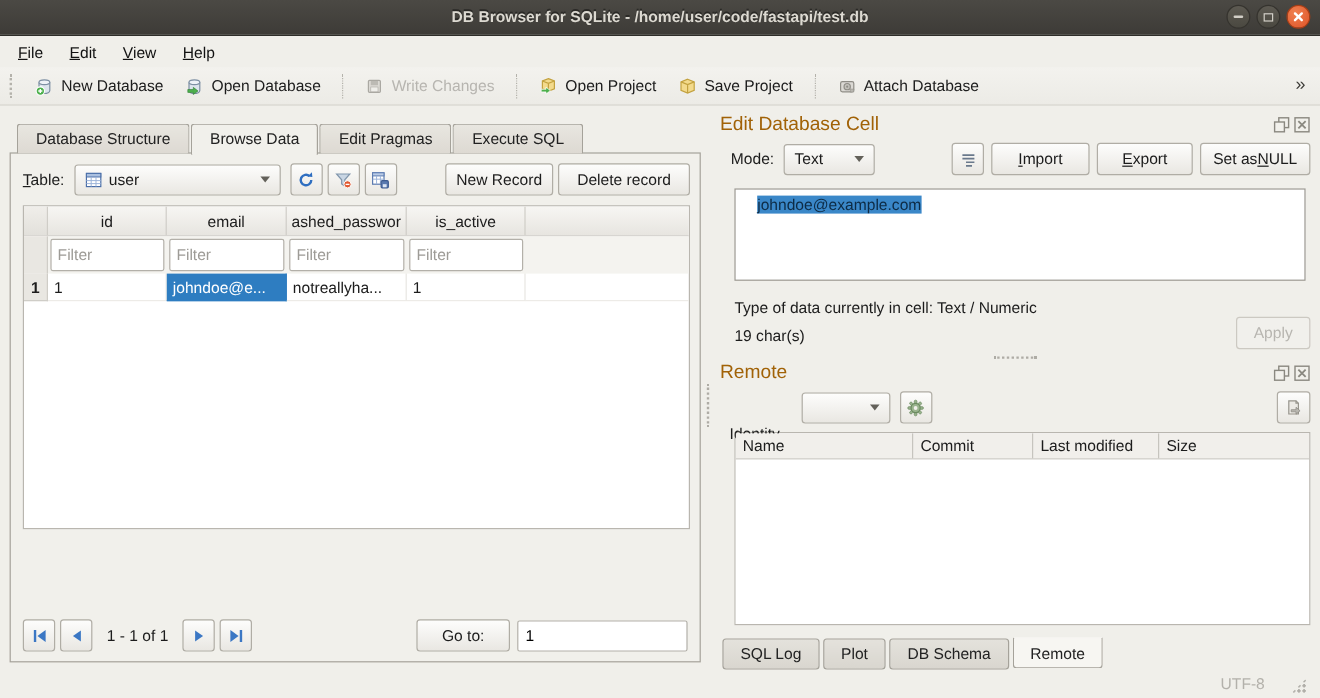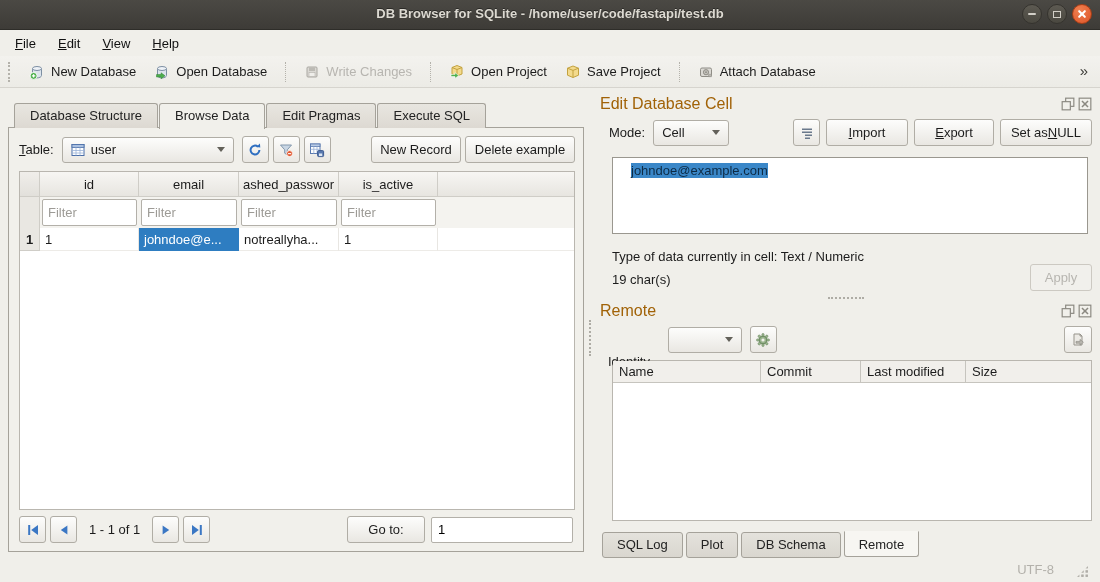--- a/index.html
+++ b/index.html
@@ -91,21 +91,21 @@
   .combo {
     display:inline-flex; align-items:center; gap:6px; padding:0 8px;
     height:26px; background:linear-gradient(#fdfdfc,#e9e7e2);
     border:1px solid #b0ada5; border-radius:3px;
   }
   .combo .arrow { margin-left:auto; width:0; height:0; border-left:4px solid transparent; border-right:4px solid transparent; border-top:5px solid #63615a; }
   .combo-table { width:172px; margin-right:8px; } .gap4{ width:4px; }
 
   
   .grid {
-    position:absolute; left:10px; top:43px; width:556px; height:339px;
+    position:absolute; left:10px; top:43px; width:556px; height:270px;
     background:#fff; border:1px solid #b9b6af; overflow:hidden;
   }
   .grid-row { display:grid; grid-template-columns:20px 99px 100px 100px 99px 1fr; }
   .ghead { height:25px; background:linear-gradient(#f7f6f3,#e7e5e0); border-bottom:1px solid #cfcdc7; }
   .ghead .gcell {
     display:flex; align-items:center; justify-content:center;
     border-right:1px solid #cfcdc7; overflow:hidden; white-space:nowrap;
   }
   .ghead .gcell.corner { background:linear-gradient(#f0eeea,#e2e0db); }
   .gfilter { height:31px; background:#f4f3ef; }
@@ -347,21 +347,21 @@
             <rect x="1.5" y="2" width="9.5" height="2.6" fill="#b9cbe6" stroke="#5a7ab0" stroke-width="0.8"></rect>
             <path d="M1.5 7.3h9.5M4.8 4.6v6.9M8 4.6v6.9" stroke="#9ab2d8" stroke-width="0.8"></path>
             <rect x="8.6" y="8.6" width="6" height="6" rx="1" fill="#5a7ab0" stroke="#3d5b90"></rect>
             <rect x="10" y="11.5" width="3.2" height="2.6" fill="#dce6f4"></rect>
           </svg>
         </button>
 
         <span style="flex:1"></span>
         <button class="btn" style="width:90px">New Record</button>
         <span class="gap4"></span>
-        <button class="btn" style="width:110px">Delete example</button>
+        <button class="btn" style="width:110px">Delete record</button>
       </div>
 
       <div class="grid">
         <div class="grid-row ghead">
           <div class="gcell corner"></div>
           <div class="gcell">id</div>
           <div class="gcell">email</div>
           <div class="gcell">ashed_passwor</div>
           <div class="gcell">is_active</div>
           <div class="gcell" style="border-right:none"></div>
@@ -432,21 +432,21 @@
             <svg class="dock-icon" viewBox="0 0 12 12">
               <rect x="1" y="1" width="10" height="10" fill="#f1f0eb" stroke="#8a8880"></rect>
               <path d="M3.4 3.4l5.2 5.2M8.6 3.4L3.4 8.6" stroke="#8a8880" stroke-width="1.3"></path>
             </svg>
           </span>
         </div>
 
         <div class="mode-row">
           <span class="lbl" style="margin-left:9px;margin-right:0">Mode:</span>
           <div class="combo combo-mode">
-            <span>Cell</span>
+            <span>Text</span>
             <span class="arrow"></span>
           </div>
           <button class="btn btn-wrap">
             <svg width="16" height="16" viewBox="0 0 16 16">
               <path d="M3 4.2h10M3 7.2h10M6 10.2h7M6 13.2h5" stroke="#6a798c" stroke-width="1.4"></path>
             </svg>
           </button>
           <button class="btn btn-import"><u>I</u>mport</button>
           <button class="btn btn-export"><u>E</u>xport</button>
           <button class="btn btn-null">Set as <u>N</u>ULL</button>

